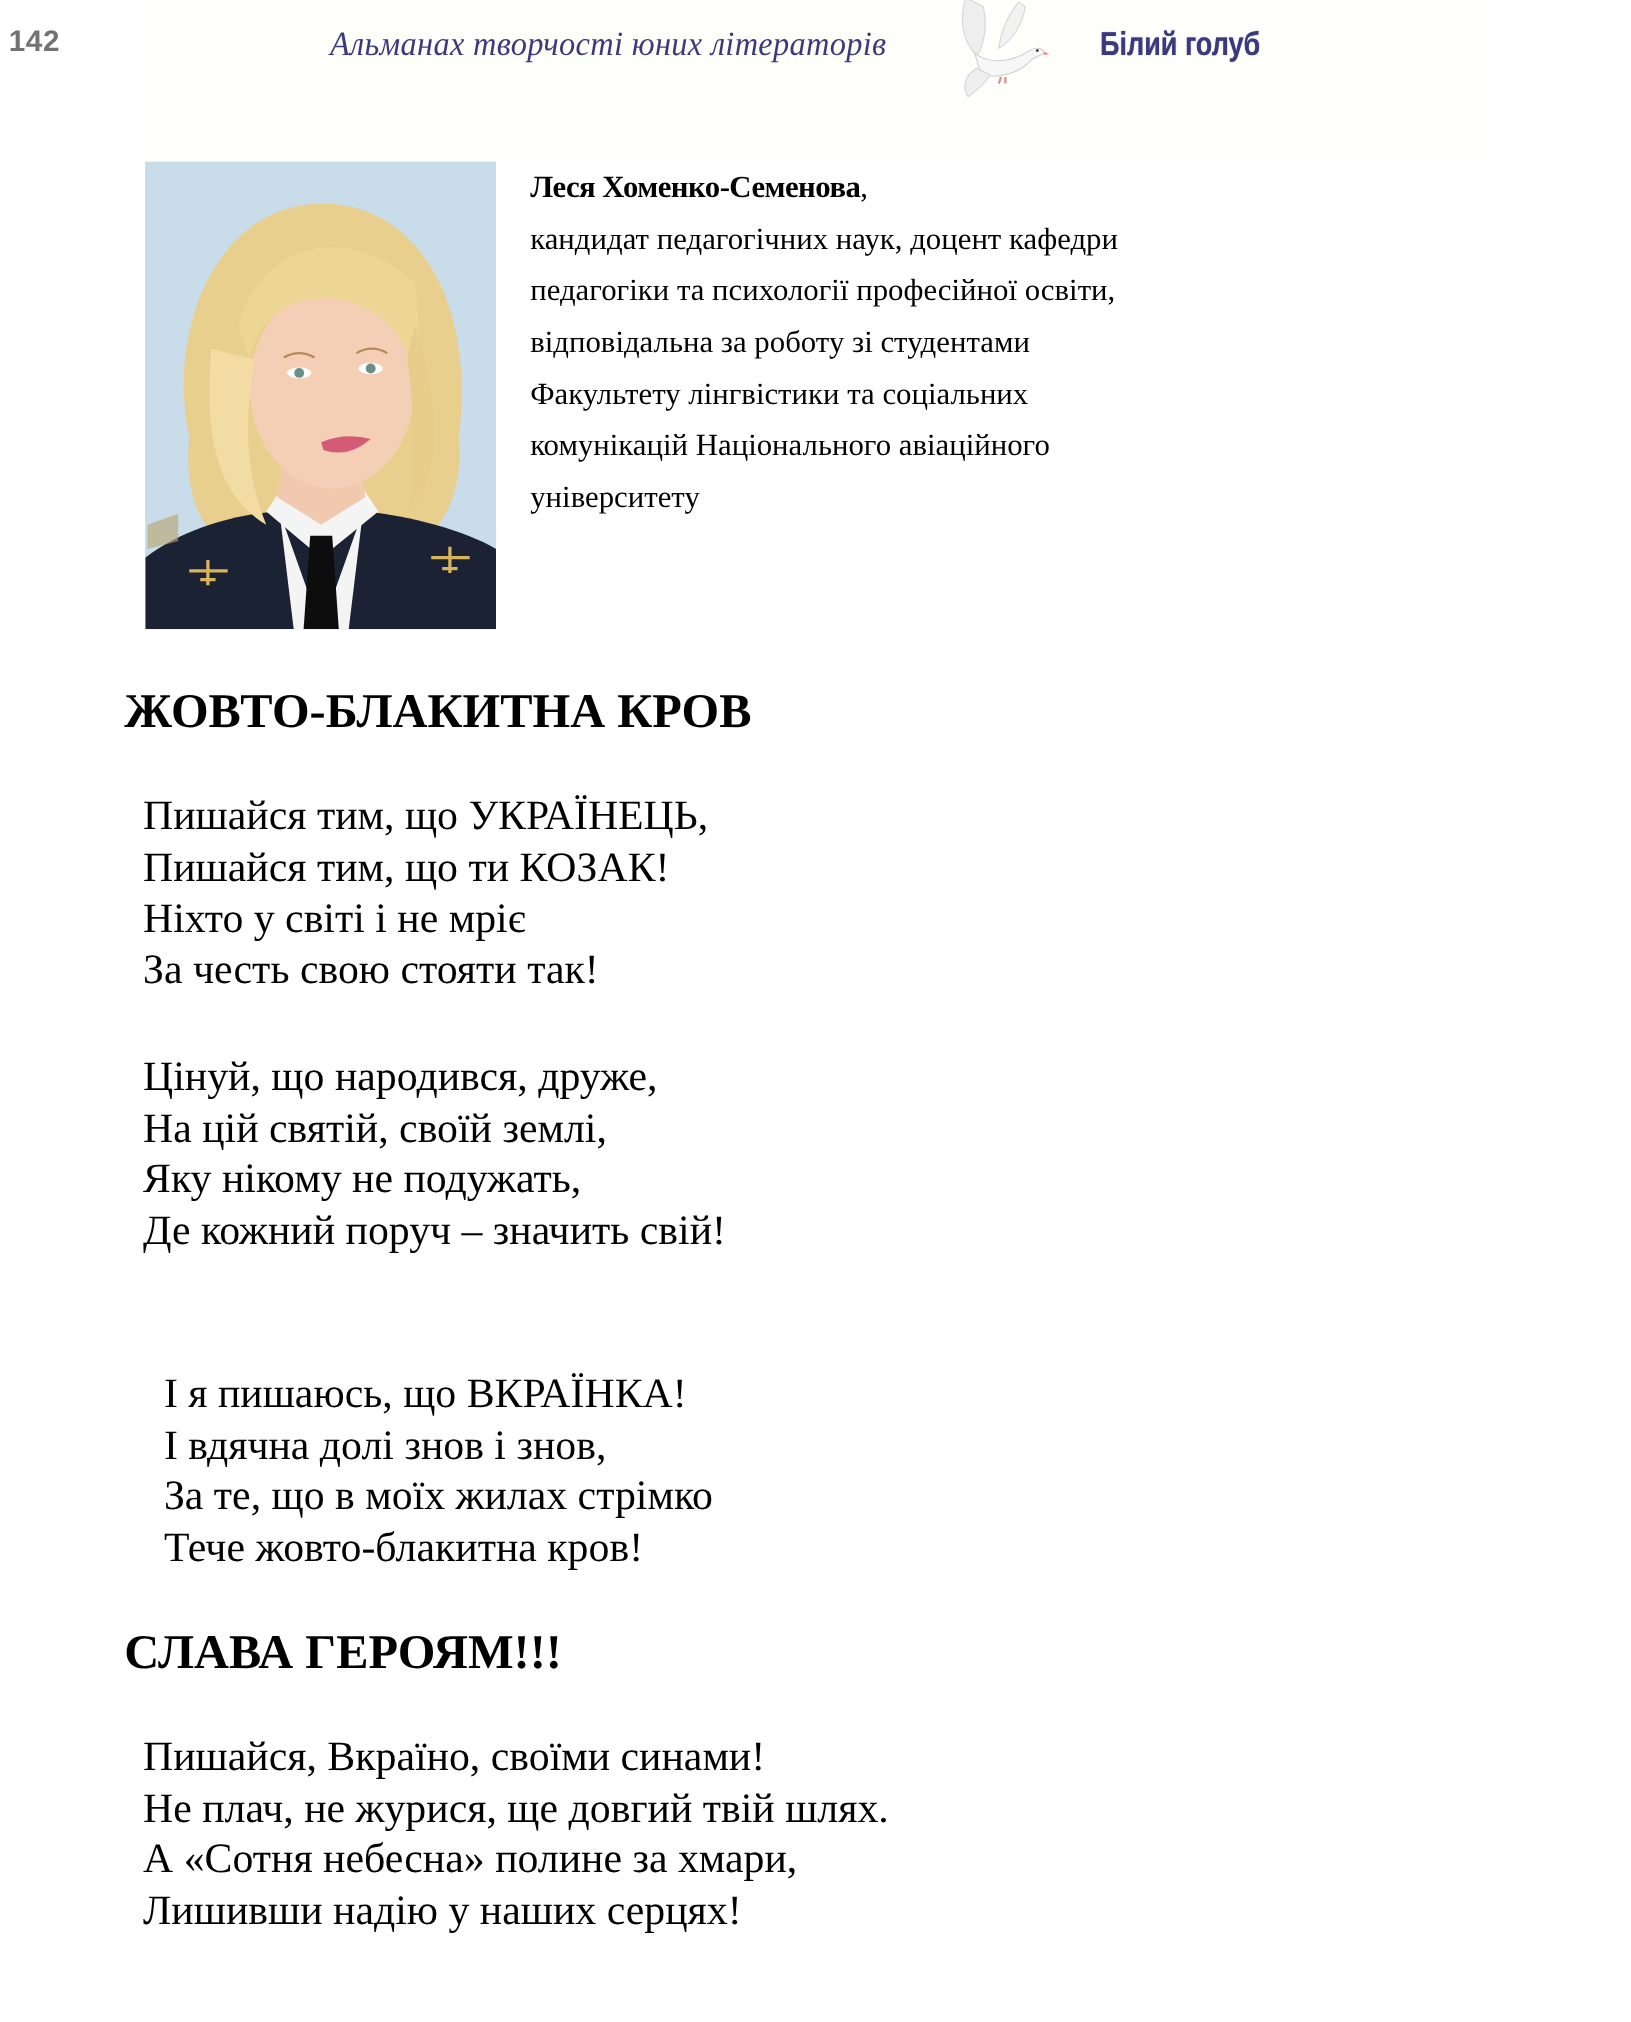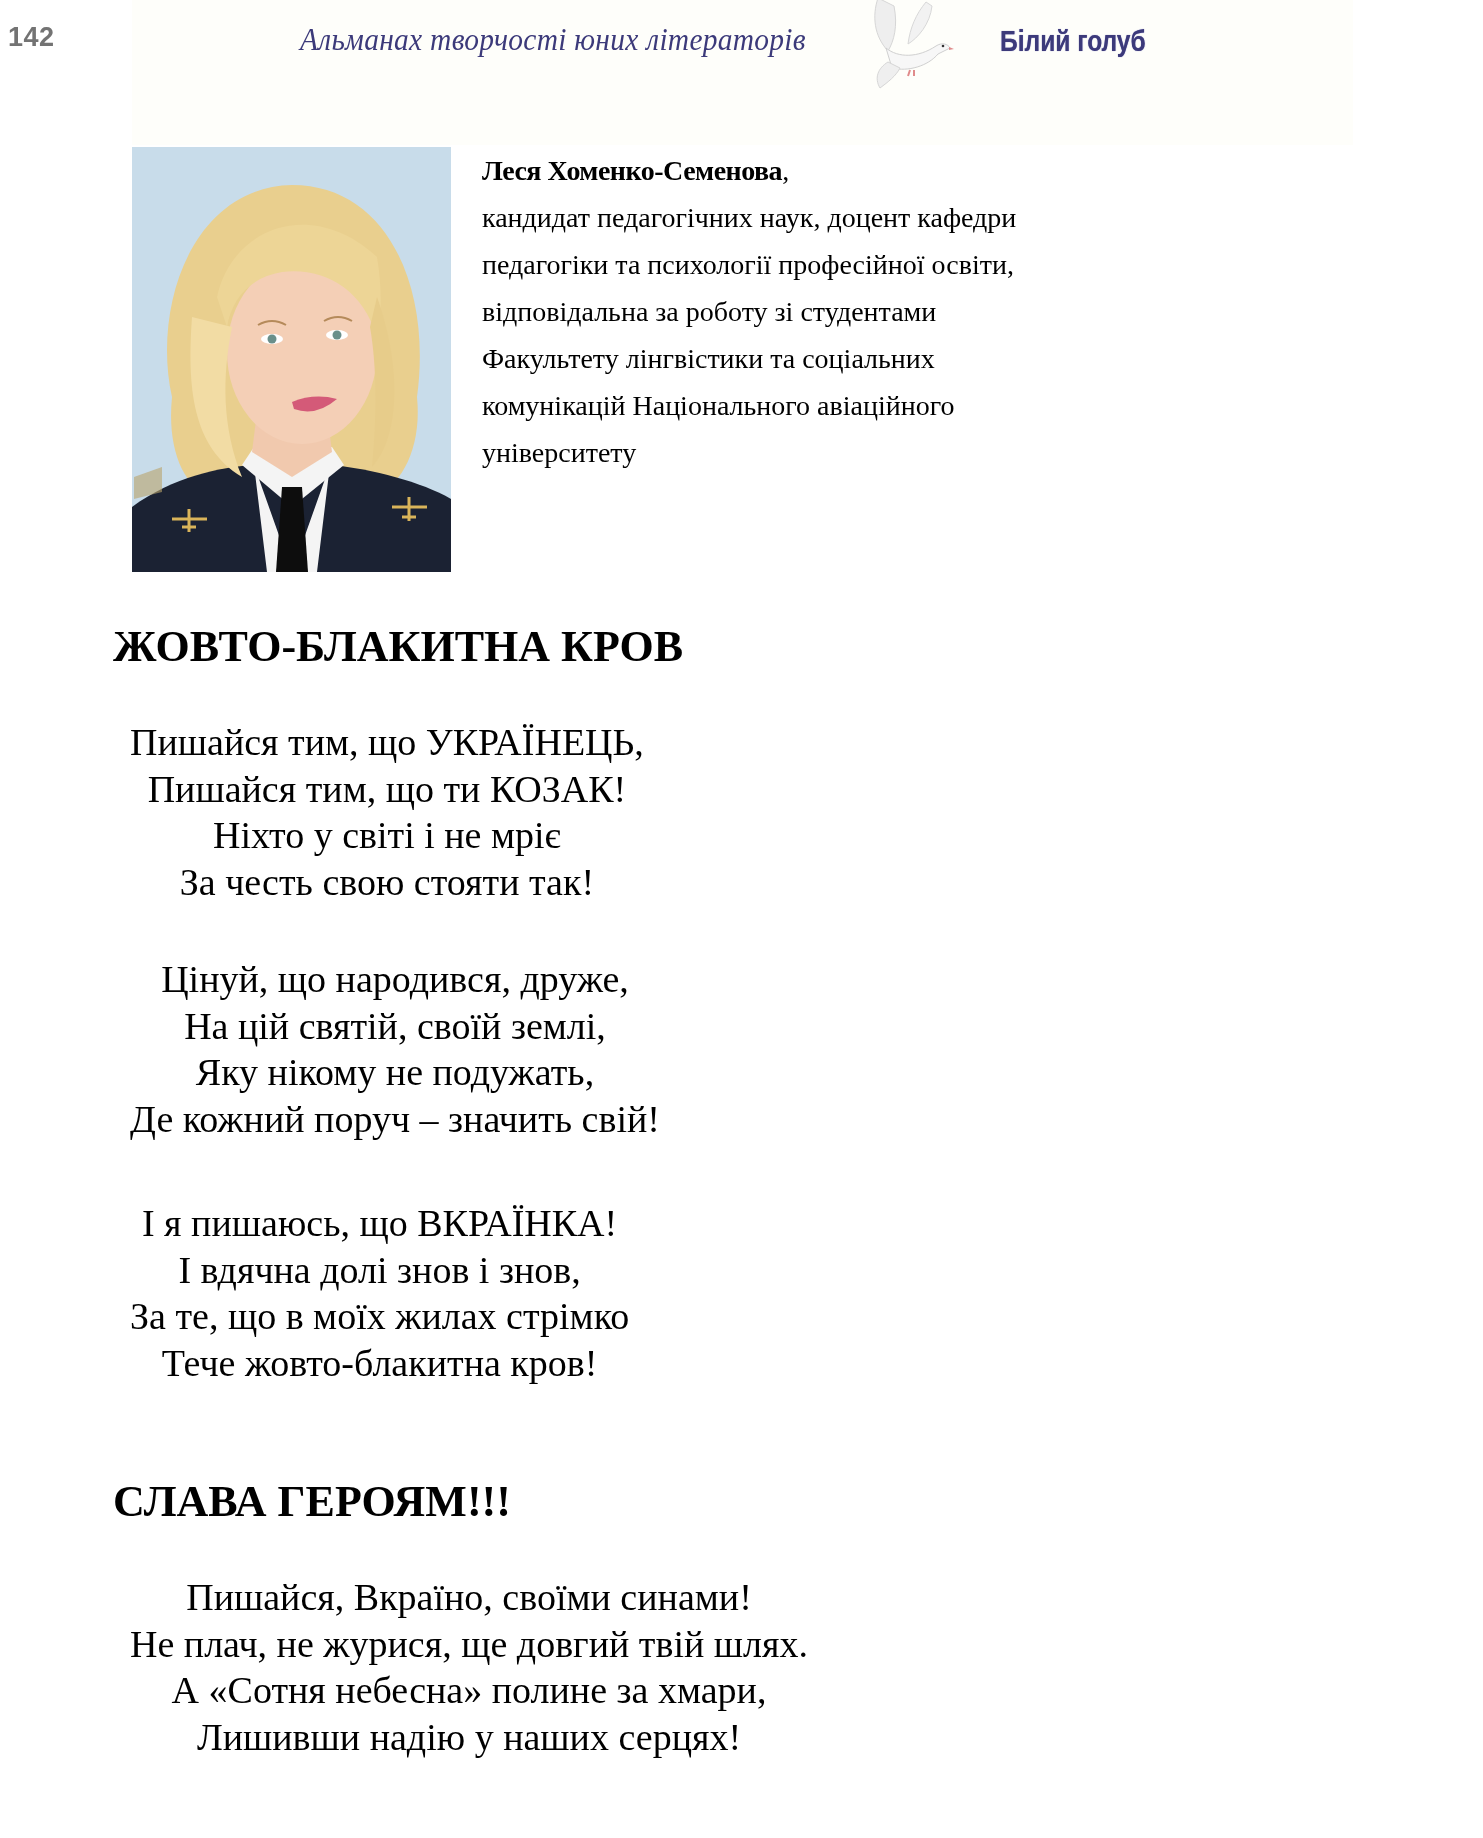--- a/index.html
+++ b/index.html
@@ -90,21 +90,20 @@
     .bio-line {
       display: block;
       white-space: nowrap;
     }
     .text-block {
       position: absolute;
       left: 130px;
       font-size: 38px;
       line-height: 46.7px;
       white-space: nowrap;
-      text-align: center;
     }
     .poem-title {
       position: absolute;
       left: 113px;
       font-size: 44px;
       font-weight: bold;
       white-space: nowrap;
     }
     .verse-line {
       display: block;
@@ -190,21 +189,21 @@
   <span class="verse-line">За честь свою стояти так!</span>
 </div>
 
 <div class="text-block" style="top:956px;">
   <span class="verse-line">Цінуй, що народився, друже,</span>
   <span class="verse-line">На цій святій, своїй землі,</span>
   <span class="verse-line">Яку нікому не подужать,</span>
   <span class="verse-line">Де кожний поруч – значить свій!</span>
 </div>
 
-<div class="text-block" style="top:1200px;">
+<div class="text-block" style="top:1244px;margin-left:19px;">
   <span class="verse-line">І я пишаюсь, що ВКРАЇНКА!</span>
   <span class="verse-line">І вдячна долі знов і знов,</span>
   <span class="verse-line">За те, що в моїх жилах стрімко</span>
   <span class="verse-line">Тече жовто-блакитна кров!</span>
 </div>
 
 <div class="poem-title" style="top:1476px;">СЛАВА ГЕРОЯМ!!!</div>
 
 <div class="text-block" style="top:1574px;">
   <span class="verse-line">Пишайся, Вкраїно, своїми синами!</span>

